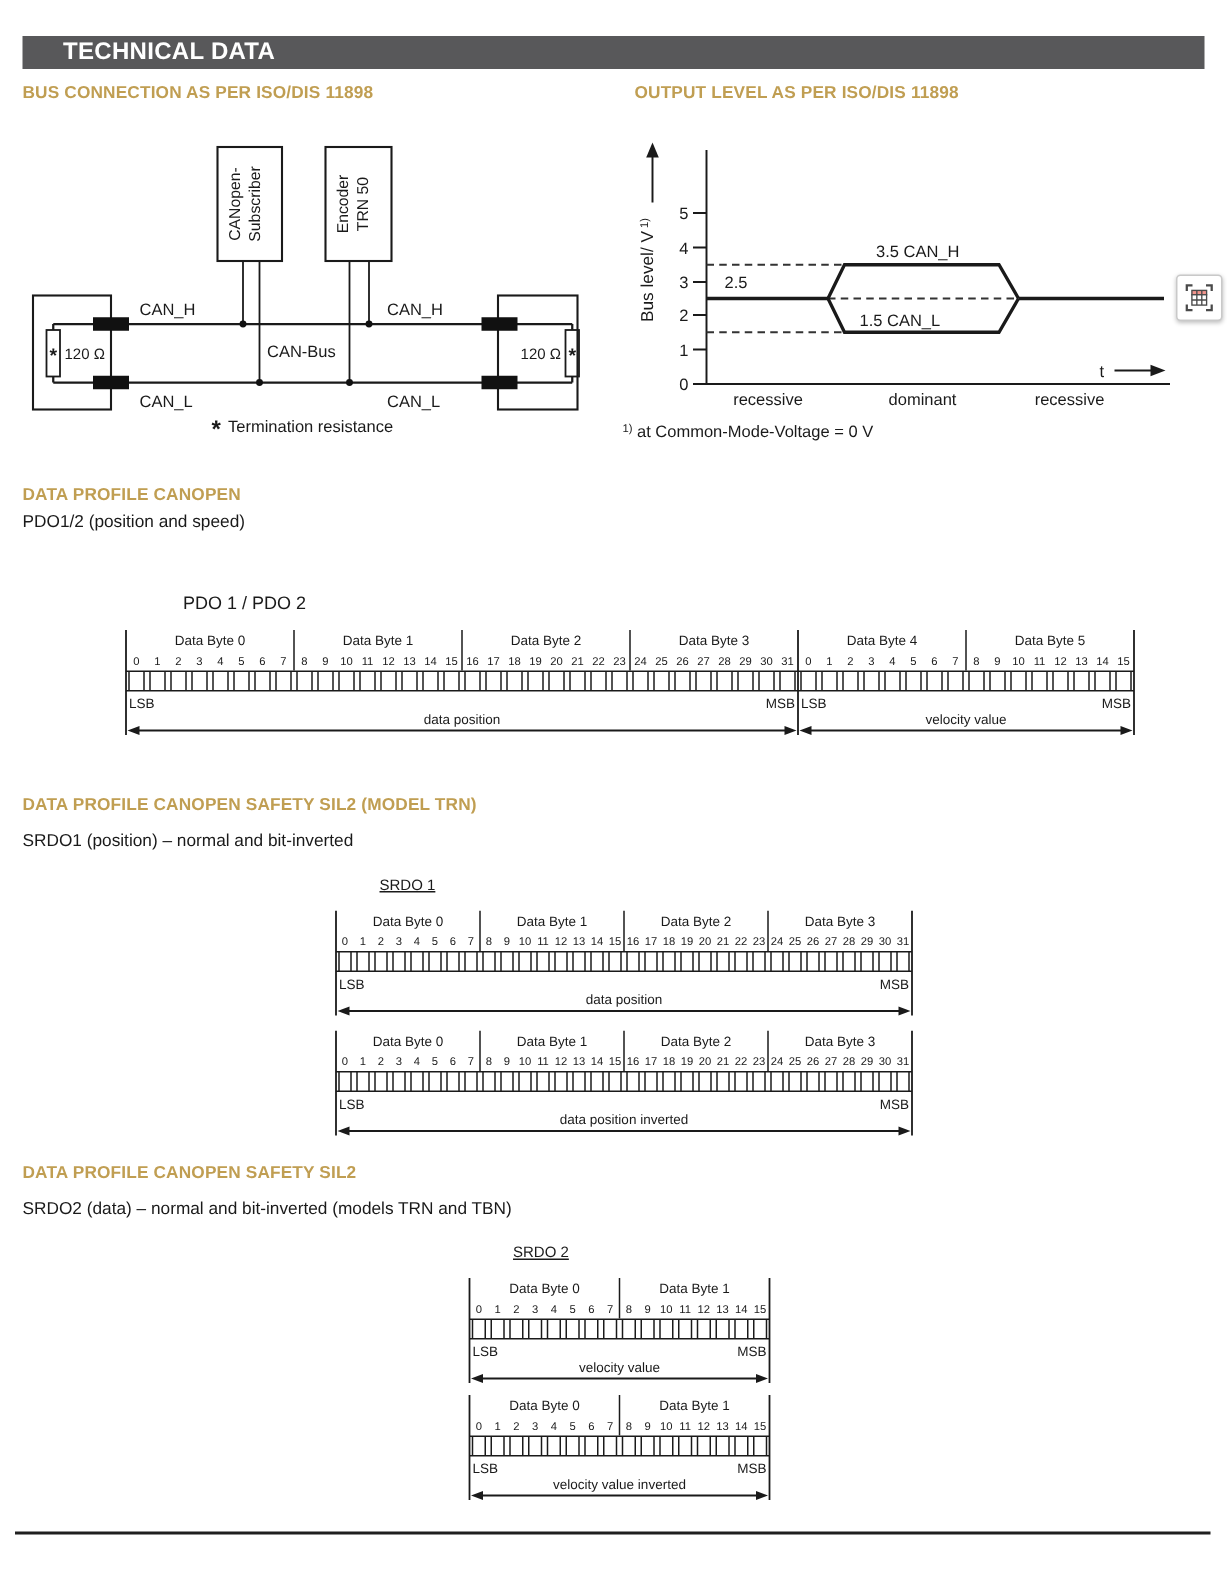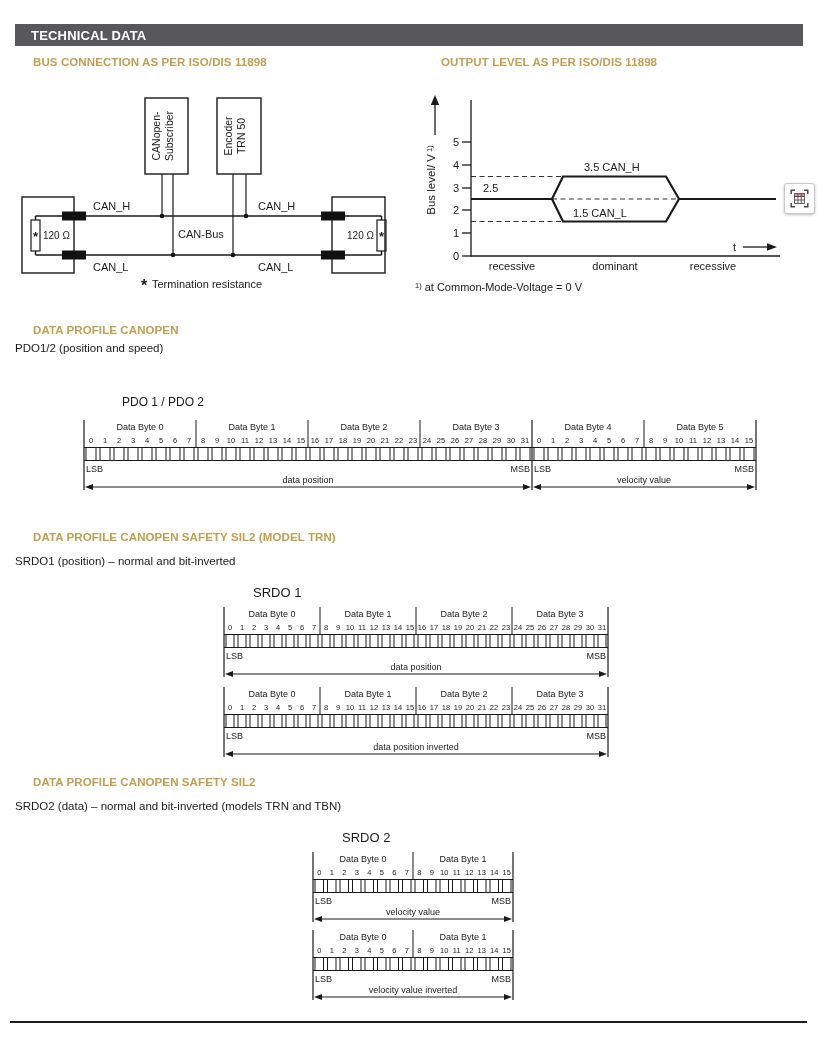--- a/index.html
+++ b/index.html
@@ -6,28 +6,28 @@
   body{
     width:818px;height:1046px;position:relative;background:#ffffff;
     font-family:"Liberation Sans", sans-serif;color:#1a1a1a;overflow:hidden;
   }
   .abs{position:absolute;}
   .header-bar{
     left:15px;top:24px;width:788px;height:22px;background:#58585a;
     display:flex;align-items:center;
   }
   .header-bar span{
-    color:#ffffff;font-weight:bold;font-size:13px;padding-left:16px;letter-spacing:.2px;
+    color:#ffffff;font-weight:bold;font-size:16px;padding-left:27px;letter-spacing:.2px;
   }
   .gold-heading{
-    color:#c09e52;font-weight:bold;font-size:11.5px;letter-spacing:.1px;white-space:nowrap;margin-left:18px;
+    color:#c09e52;font-weight:bold;font-size:11.5px;letter-spacing:.1px;white-space:nowrap;
   }
   .subtitle{font-size:11.5px;color:#1a1a1a;white-space:nowrap;}
   .diagram-title{font-size:12px;color:#1a1a1a;white-space:nowrap;margin-left:30px;}
-  .diagram-title.small{font-size:13px;}
+  .diagram-title.small{font-size:10px;text-decoration:underline;}
   svg text{font-family:"Liberation Sans", sans-serif;fill:#1a1a1a;}
   .bottom-rule{left:10px;top:1021px;width:797px;height:2px;background:#1f1f1f;}
   .icon-btn{
     left:784px;top:183px;width:29px;height:29px;background:#fff;
     border:1px solid #c9c9c9;border-radius:3px;box-shadow:0 1px 3px rgba(0,0,0,.25);
     display:flex;align-items:center;justify-content:center;cursor:pointer;
   }
 </style>
 </head>
 <body>

